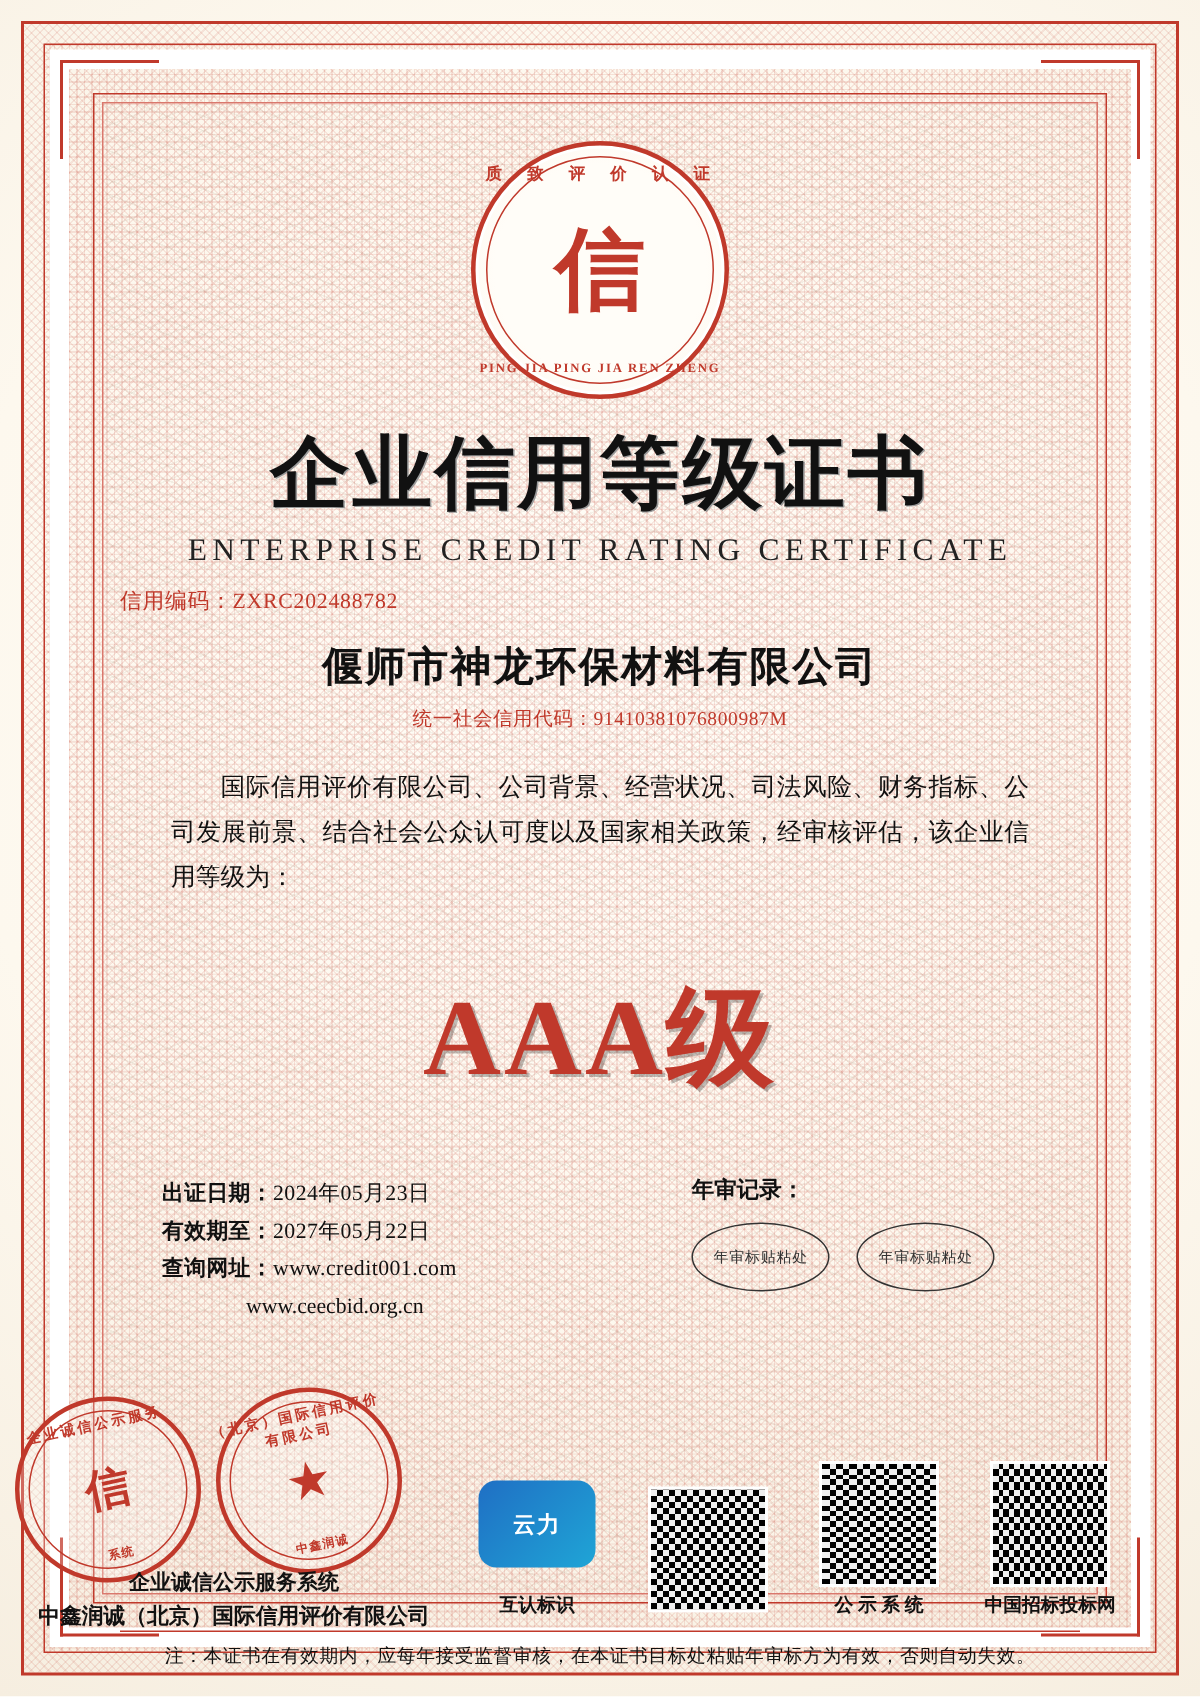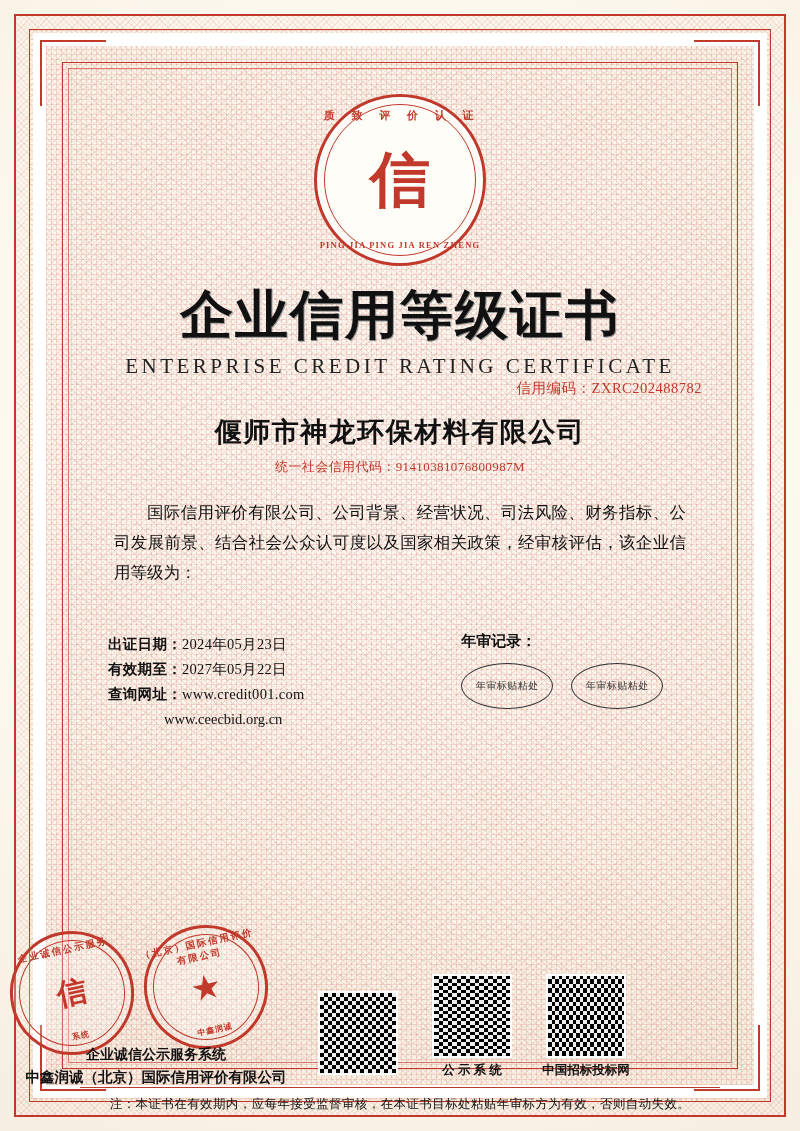--- a/index.html
+++ b/index.html
@@ -104,22 +104,22 @@
     font-family:"Liberation Serif", serif;
     font-size:53px;font-weight:bold;color:#111;letter-spacing:2px;
     text-shadow:1px 1px 0 #999;
   }
   .title-en{
     text-align:center;margin-top:2px;
     font-family:"Liberation Serif", serif;
     font-size:21px;letter-spacing:3.5px;color:#222;
   }
   .cert-no{
-    text-align:right;padding-right:18px;
-    font-size:14.5px;color:#c0392b;letter-spacing:.5px;padding-left:28px;
+    text-align:left;margin-top:12px;padding-right:18px;
+    font-size:14.5px;color:#c0392b;letter-spacing:.5px;
   }
   .company{
     text-align:center;margin-top:16px;
     font-size:27px;font-weight:bold;color:#111;letter-spacing:1.5px;
   }
   .usci{
     text-align:center;margin-top:8px;
     font-size:13px;color:#c0392b;letter-spacing:.4px;
   }
   .para{
@@ -262,20 +262,21 @@
       <span>信用编码：</span><span>ZXRC202488782</span>
     </div>
 
     <div class="company">偃师市神龙环保材料有限公司</div>
     <div class="usci">
       <span>统一社会信用代码：</span><span>91410381076800987M</span>
     </div>
 
     <div class="para">国际信用评价有限公司、公司背景、经营状况、司法风险、财务指标、公司发展前景、结合社会公众认可度以及国家相关政策，经审核评估，该企业信用等级为：</div>
 
+    <div class="grade">AAA级</div>
 
     <div class="info-row">
       <div class="info-left">
         <div class="info-line">
           <span class="lbl">出证日期：</span><span>2024年05月23日</span>
         </div>
         <div class="info-line">
           <span class="lbl">有效期至：</span><span>2027年05月22日</span>
         </div>
         <div class="info-line">
@@ -309,20 +310,26 @@
         </div>
         <div class="seal-caption">
           <div class="cap-line1">企业诚信公示服务系统</div>
           <div class="cap-line2">中鑫润诚（北京）国际信用评价有限公司</div>
         </div>
       </div>
 
       <div class="logos">
         <div class="logo-item">
           <div class="logo-box">
+            <div class="cloud-logo">云力</div>
+          </div>
+          <div class="logo-cap">互认标识</div>
+        </div>
+        <div class="logo-item">
+          <div class="logo-box">
             <div class="qr"></div>
           </div>
           <div class="logo-cap"></div>
         </div>
         <div class="logo-item">
           <div class="logo-box">
             <div class="qr q2"></div>
           </div>
           <div class="logo-cap">公 示 系 统</div>
         </div>

